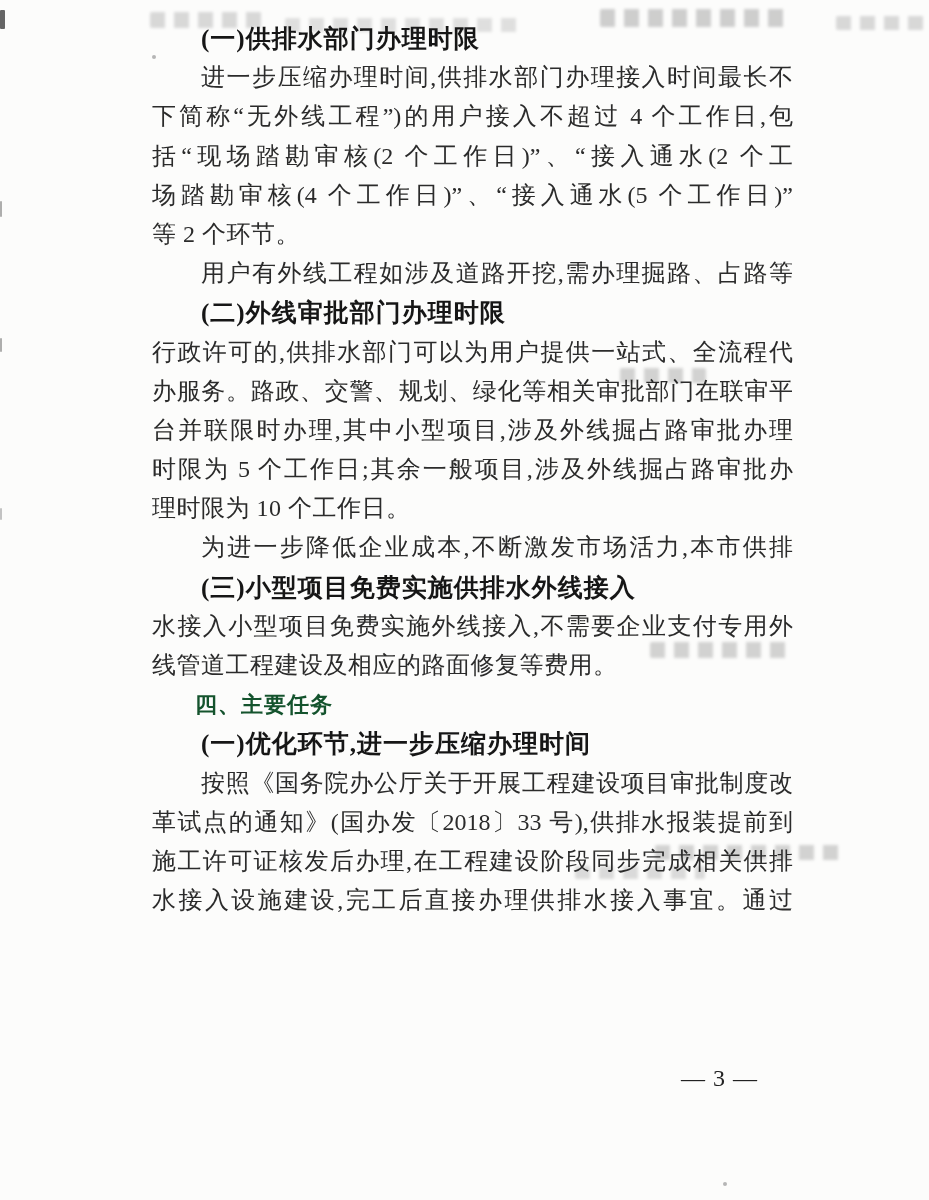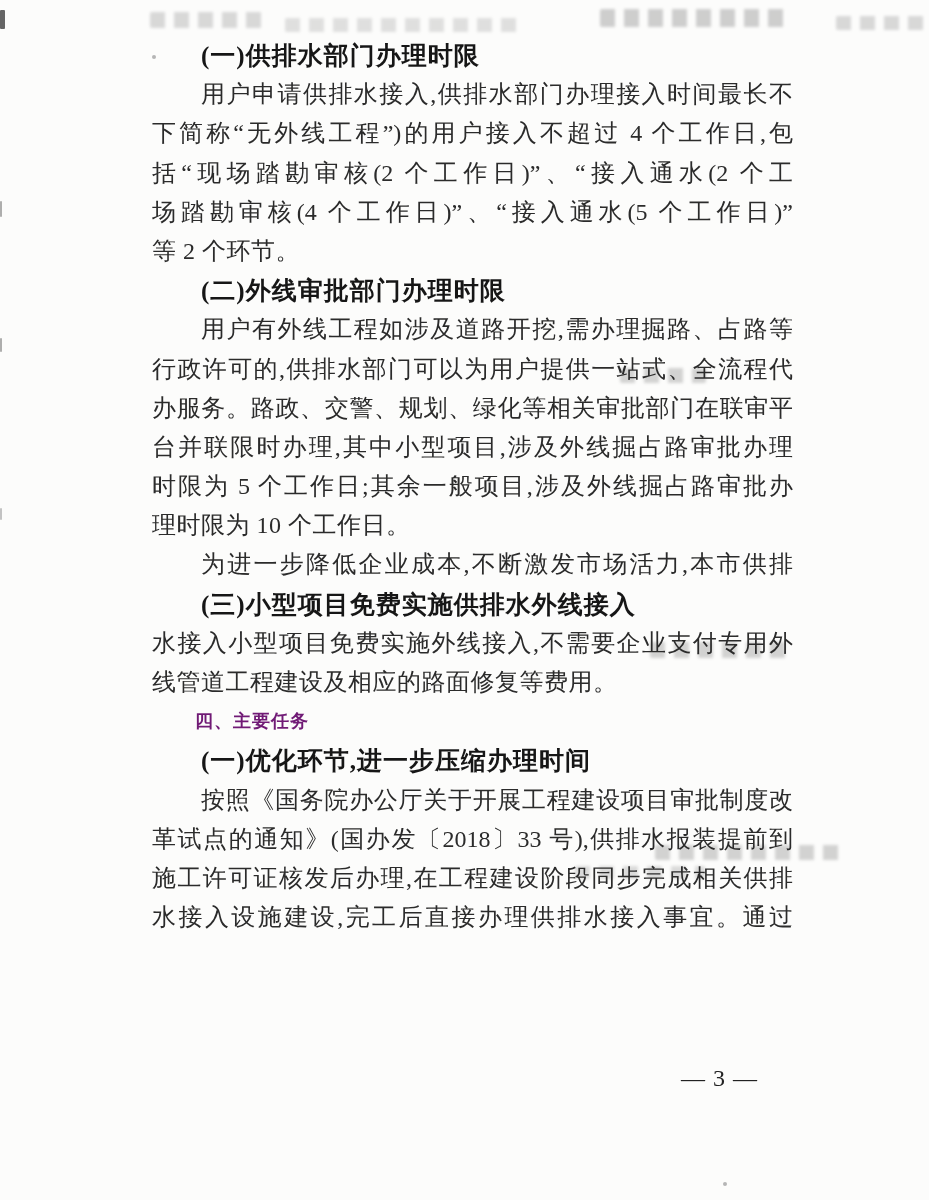--- a/index.html
+++ b/index.html
@@ -13,21 +13,21 @@
     height: 1200px;
     background: #fcfcfb;
     overflow: hidden;
     font-family: "Liberation Serif", "DejaVu Serif", serif;
     color: #2b2b2b;
   }
   
   .text-block {
     position: absolute;
     left: 152px;
-    top: 36px;
+    top: 19px;
     width: 641px;
   }
   .ln {
     height: 39.2px;
     line-height: 39.2px;
     font-size: 24px;
     letter-spacing: 0.5px;
   }
   
   .ln.j {
@@ -41,22 +41,22 @@
   .ln.h {
     font-weight: 700;
     font-size: 25px;
     color: #161616;
     letter-spacing: 1px;
   }
   
   .ln.sec {
     font-family: "Liberation Sans", "DejaVu Sans", sans-serif;
     font-weight: 700;
-    font-size: 18px;
-    color: #701a75;
+    font-size: 22px;
+    color: #14532d;
     padding-left: 43px;
     letter-spacing: 1px;
   }
   .pagenum {
     position: absolute;
     left: 681px;
     top: 1061px;
     font-size: 24px;
     line-height: 34px;
     color: #222;
@@ -101,27 +101,27 @@
 
   <div class="edge" style="top:10px; height:19px; width:5px; background:#4a4a4a; opacity:.85;"></div>
   <div class="edge" style="top:201px; height:16px; width:2px; background:#9a9a9a; opacity:.8;"></div>
   <div class="edge" style="top:338px; height:14px; width:2px; background:#9a9a9a; opacity:.8;"></div>
   <div class="edge" style="top:508px; height:12px; width:2px; background:#ababab; opacity:.7;"></div>
   <div class="speck" style="left:723px; top:1182px;"></div>
   <div class="speck" style="left:152px; top:55px;"></div>
 
   <div class="text-block">
     <div class="ln h ind">(一)供排水部门办理时限</div>
-    <div class="ln j ind">用户申请供排水接入,供排水部门办理接入时间最长不</div>
+    <div class="ln j ind">进一步压缩办理时间,供排水部门办理接入时间最长不</div>
     <div class="ln j">下简称“无外线工程”)的用户接入不超过 4 个工作日,包</div>
     <div class="ln j">括“现场踏勘审核(2 个工作日)”、“接入通水(2 个工</div>
     <div class="ln j">场踏勘审核(4 个工作日)”、“接入通水(5 个工作日)”</div>
     <div class="ln">等 2 个环节。</div>
+    <div class="ln j ind">用户有外线工程如涉及道路开挖,需办理掘路、占路等</div>
     <div class="ln h ind">(二)外线审批部门办理时限</div>
-    <div class="ln j ind">用户有外线工程如涉及道路开挖,需办理掘路、占路等</div>
     <div class="ln j">行政许可的,供排水部门可以为用户提供一站式、全流程代</div>
     <div class="ln j">办服务。路政、交警、规划、绿化等相关审批部门在联审平</div>
     <div class="ln j">台并联限时办理,其中小型项目,涉及外线掘占路审批办理</div>
     <div class="ln j">时限为 5 个工作日;其余一般项目,涉及外线掘占路审批办</div>
     <div class="ln">理时限为 10 个工作日。</div>
     <div class="ln j ind">为进一步降低企业成本,不断激发市场活力,本市供排</div>
     <div class="ln h ind">(三)小型项目免费实施供排水外线接入</div>
     <div class="ln j">水接入小型项目免费实施外线接入,不需要企业支付专用外</div>
     <div class="ln">线管道工程建设及相应的路面修复等费用。</div>
     <div class="ln sec">四、主要任务</div>

